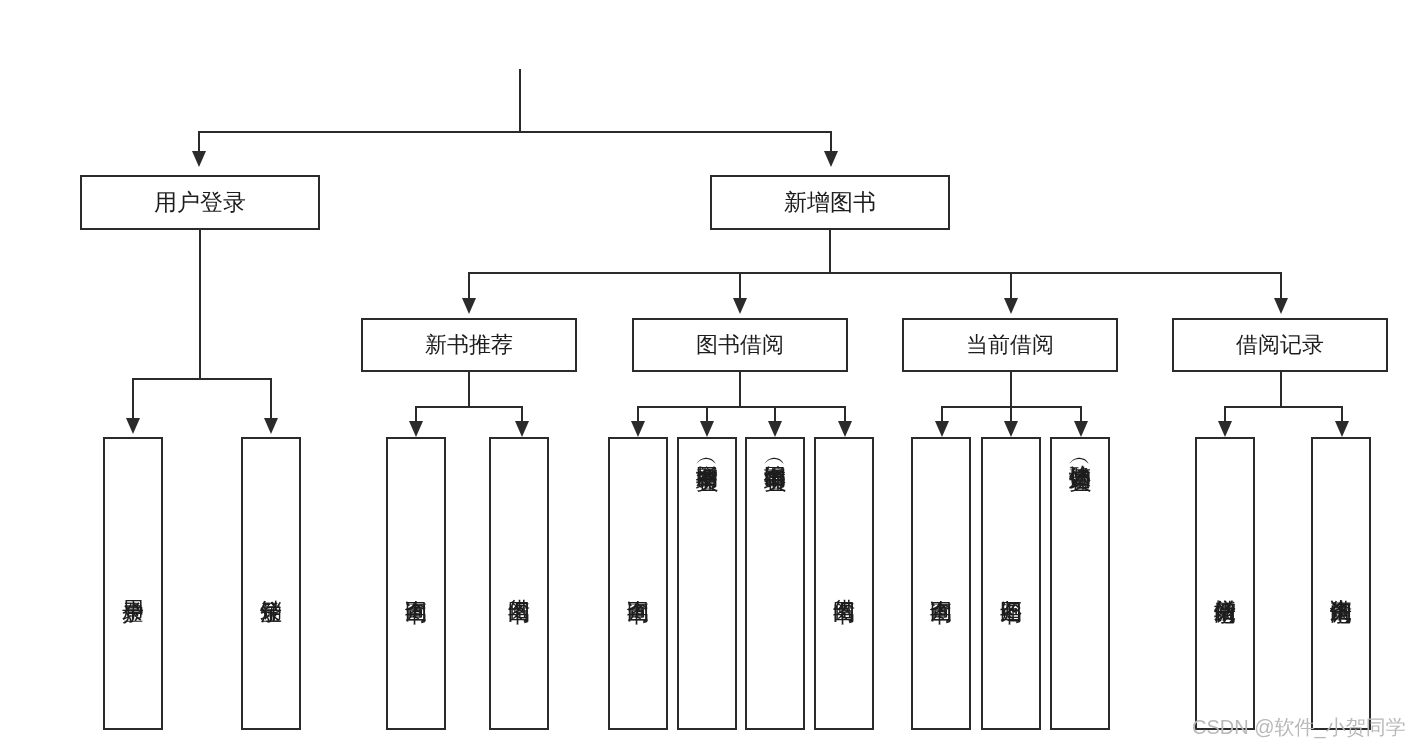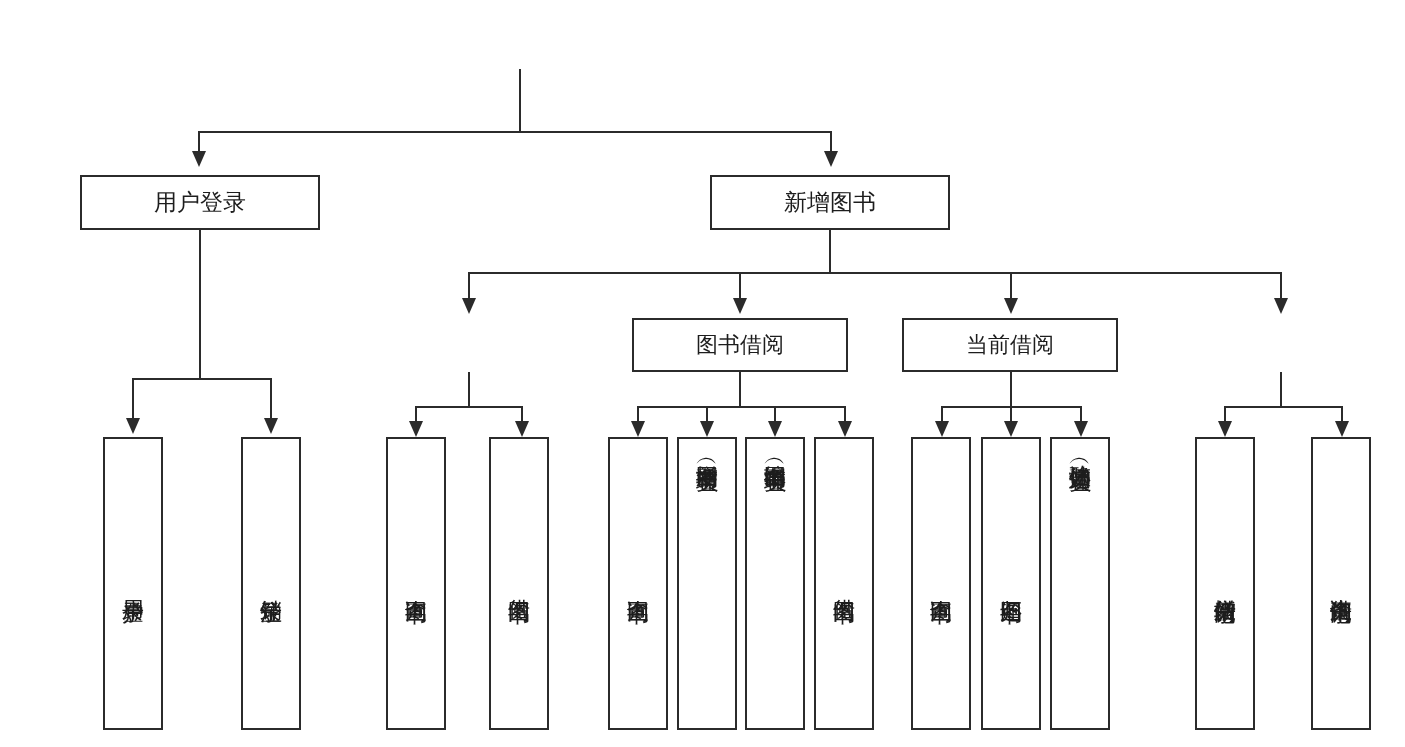--- a/index.html
+++ b/index.html
@@ -121,25 +121,31 @@
 
   <div class="vline" style="left:739px; top:272px; height:26px;"></div>
   <div class="arrow" style="left:733px; top:298px;"></div>
 
   <div class="vline" style="left:1010px; top:272px; height:26px;"></div>
   <div class="arrow" style="left:1004px; top:298px;"></div>
 
   <div class="vline" style="left:1280px; top:272px; height:26px;"></div>
   <div class="arrow" style="left:1274px; top:298px;"></div>
 
+  <div class="node lvl3" style="left:361px; top:318px; width:216px; height:54px;">
+    <span>新书推荐</span>
+  </div>
   <div class="node lvl3" style="left:632px; top:318px; width:216px; height:54px;">
     <span>图书借阅</span>
   </div>
   <div class="node lvl3" style="left:902px; top:318px; width:216px; height:54px;">
     <span>当前借阅</span>
+  </div>
+  <div class="node lvl3" style="left:1172px; top:318px; width:216px; height:54px;">
+    <span>借阅记录</span>
   </div>
 
   <div class="vline" style="left:468px; top:372px; height:34px;"></div>
   <div class="hline" style="left:415px; top:406px; width:106px;"></div>
   <div class="vline" style="left:415px; top:406px; height:15px;"></div>
   <div class="arrow" style="left:409px; top:421px;"></div>
   <div class="vline" style="left:521px; top:406px; height:15px;"></div>
   <div class="arrow" style="left:515px; top:421px;"></div>
 
   <div class="vline" style="left:739px; top:372px; height:34px;"></div>
@@ -206,14 +212,17 @@
     <span class="vtext">确认归还（管理员）</span>
   </div>
 
   <div class="leaf center-text" style="left:1195px; top:437px; width:60px; height:293px;">
     <span class="vtext">新增借阅记录</span>
   </div>
   <div class="leaf center-text" style="left:1311px; top:437px; width:60px; height:293px;">
     <span class="vtext">查询借阅记录</span>
   </div>
 
+  <div id="watermark" style="left:1192px; top:714px;">
+    <span>CSDN @软件_小贺同学</span>
+  </div>
 
 </div>
 
 </body></html>

